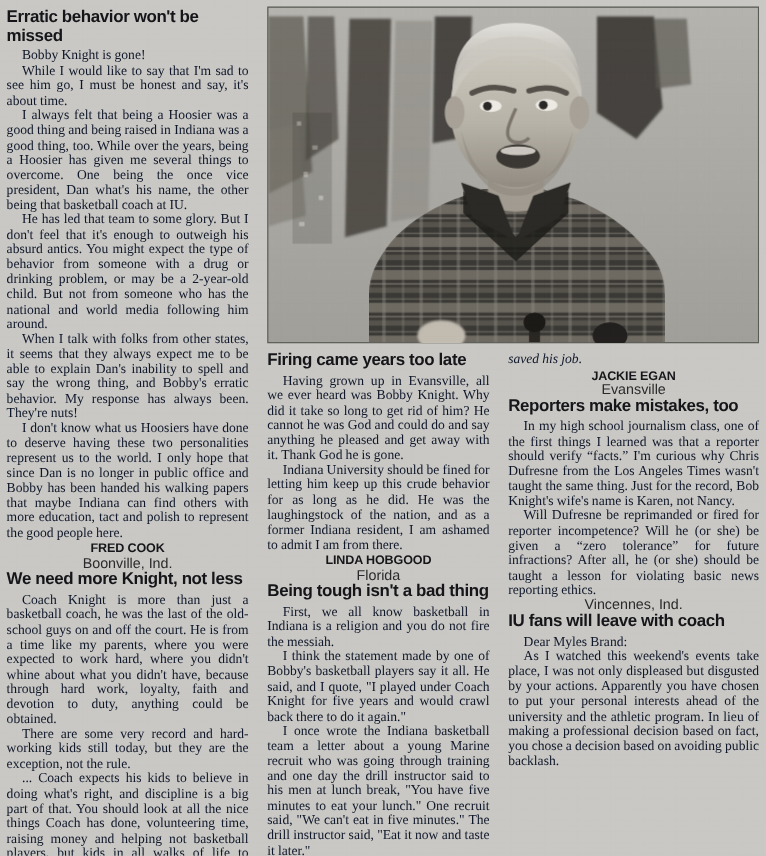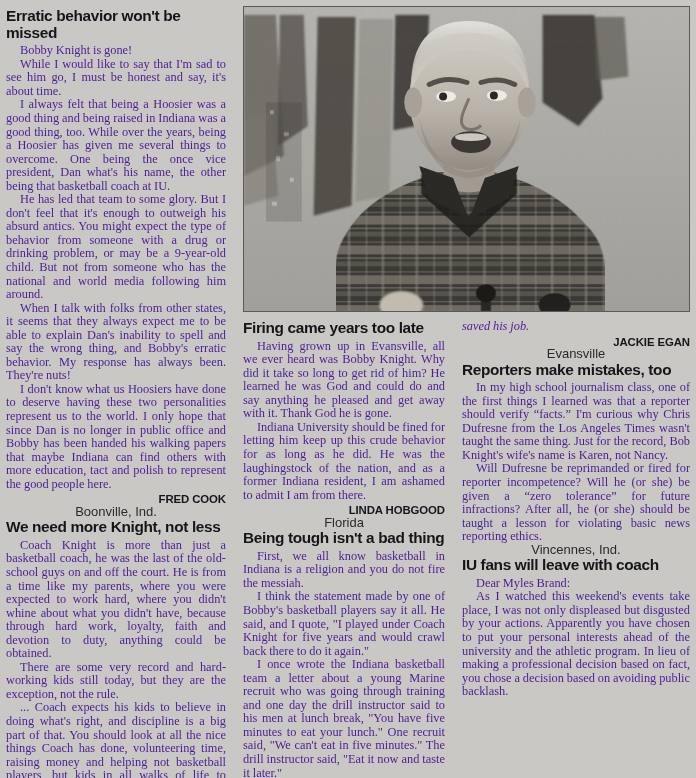--- a/index.html
+++ b/index.html
@@ -59,33 +59,33 @@
     letter-spacing: -0.35px;
     text-rendering: optimizeLegibility;
   }
   h2.headline.first { margin-top: 8px; }
   h2.headline.later { }
 
   p.body {
     margin: 0;
     font-size: 12.35px;
     line-height: 13.55px;
-    color: #4c1d95;
+    color: #0f172a;
     text-align: justify;
     text-indent: 14px;
     font-family: "Liberation Serif", serif;
     -webkit-hyphens: auto;
     hyphens: auto;
     word-spacing: -0.2px;
   }
   p.body.noindent { text-indent: 0; font-style: italic; }
 
   .byline {
     margin-top: 2px;
-    text-align: right;
+    text-align: center;
     font-family: "Liberation Sans", sans-serif;
     font-weight: bold;
     font-size: 11.4px;
     line-height: 12.6px;
     color: #16161a;
     letter-spacing: -0.1px;
   }
   .byline-city {
     text-align: center;
     font-family: "Liberation Sans", sans-serif;
@@ -217,42 +217,42 @@
     </svg>
   </div>
 
   <div class="col" id="col1">
 
     <div class="letter">
       <h2 class="headline first">Erratic behavior won't be missed</h2>
       <p class="body">Bobby Knight is gone!</p>
       <p class="body">While I would like to say that I'm sad to see him go, I must be honest and say, it's about time.</p>
       <p class="body">I always felt that being a Hoosier was a good thing and being raised in Indiana was a good thing, too. While over the years, being a Hoosier has given me several things to overcome. One being the once vice president, Dan what's his name, the other being that basketball coach at IU.</p>
-      <p class="body">He has led that team to some glory. But I don't feel that it's enough to outweigh his absurd antics. You might expect the type of behavior from someone with a drug or drinking problem, or may be a 9-year-old child. But not from someone who has the national and world media following him around.</p>
+      <p class="body">He has led that team to some glory. But I don't feel that it's enough to outweigh his absurd antics. You might expect the type of behavior from someone with a drug or drinking problem, or may be a 2-year-old child. But not from someone who has the national and world media following him around.</p>
       <p class="body">When I talk with folks from other states, it seems that they always expect me to be able to explain Dan's inability to spell and say the wrong thing, and Bobby's erratic behavior. My response has always been. They're nuts!</p>
       <p class="body">I don't know what us Hoosiers have done to deserve having these two personalities represent us to the world. I only hope that since Dan is no longer in public office and Bobby has been handed his walking papers that maybe Indiana can find others with more education, tact and polish to represent the good people here.</p>
       <div class="byline">FRED COOK</div>
       <div class="byline-city">Boonville, Ind.</div>
     </div>
 
     <div class="letter">
       <h2 class="headline later">We need more Knight, not less</h2>
       <p class="body">Coach Knight is more than just a basketball coach, he was the last of the old-school guys on and off the court. He is from a time like my parents, where you were expected to work hard, where you didn't whine about what you didn't have, because through hard work, loyalty, faith and devotion to duty, anything could be obtained.</p>
       <p class="body">There are some very record and hard-working kids still today, but they are the exception, not the rule.</p>
       <p class="body">... Coach expects his kids to believe in doing what's right, and discipline is a big part of that. You should look at all the nice things Coach has done, volunteering time, raising money and helping not basketball players, but kids in all walks of life to succeed in their interests. How many people do you know that volunteers as much as coach, not once a year but all their adult life?</p>
 
     </div>
 
   </div>
 
   <div class="col below-photo" id="col2">
 
     <div class="letter">
       <h2 class="headline">Firing came years too late</h2>
-      <p class="body">Having grown up in Evansville, all we ever heard was Bobby Knight. Why did it take so long to get rid of him? He learned he was God and could do and say anything he pleased and get away with it. Thank God he is gone.</p>
+      <p class="body">Having grown up in Evansville, all we ever heard was Bobby Knight. Why did it take so long to get rid of him? He cannot he was God and could do and say anything he pleased and get away with it. Thank God he is gone.</p>
       <p class="body">Indiana University should be fined for letting him keep up this crude behavior for as long as he did. He was the laughingstock of the nation, and as a former Indiana resident, I am ashamed to admit I am from there.</p>
       <div class="byline">LINDA HOBGOOD</div>
       <div class="byline-city">Florida</div>
     </div>
 
     <div class="letter">
       <h2 class="headline later">Being tough isn't a bad thing</h2>
       <p class="body">First, we all know basketball in Indiana is a religion and you do not fire the messiah.</p>
       <p class="body">I think the statement made by one of Bobby's basketball players say it all. He said, and I quote, "I played under Coach Knight for five years and would crawl back there to do it again."</p>
       <p class="body">I once wrote the Indiana basketball team a letter about a young Marine recruit who was going through training and one day the drill instructor said to his men at lunch break, "You have five minutes to eat your lunch." One recruit said, "We can't eat in five minutes." The drill instructor said, "Eat it now and taste it later."</p>

